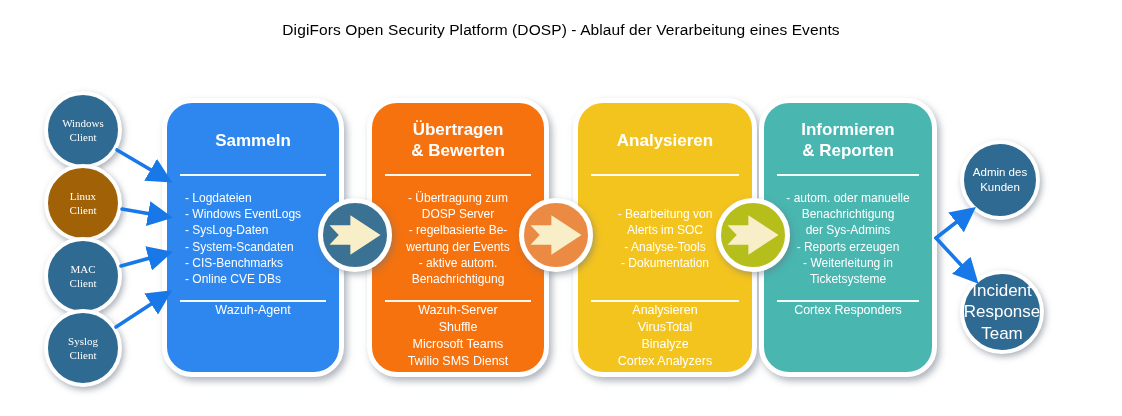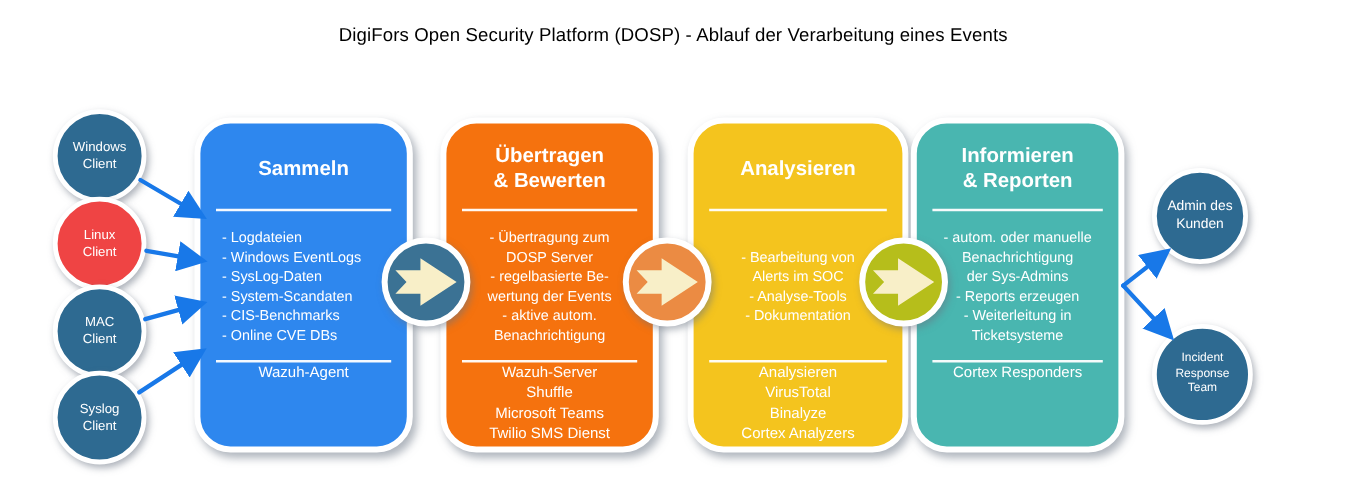--- a/index.html
+++ b/index.html
@@ -11,23 +11,23 @@
     position:absolute; top:21px; left:0; width:100%; text-align:center;
     font-size:15.5px; color:#000; letter-spacing:.1px;
   }
   
   .bubble {
     position:absolute; border-radius:50%; border:4px solid #fff;
     box-shadow:2px 3px 6px rgba(105,115,130,.55);
     color:#fff; display:flex; align-items:center; justify-content:center;
     text-align:center; white-space:pre-line; z-index:2;
   }
-  .source { width:70px; height:70px; font-size:11px; line-height:1.3; }
+  .source { width:70px; height:70px; font-size:11px; line-height:1.3;font-family:Liberation Serif, serif; }
   .target-a { width:72px; height:72px; font-size:11.5px; line-height:1.3; }
-  .target-b { width:76px; height:76px; font-size:10px; line-height:1.25; }
+  .target-b { width:76px; height:76px; font-size:17px; line-height:1.25; }
   
   .stage {
     position:absolute; top:98px; height:269px; border-radius:30px;
     border:5px solid #fff; box-shadow:3px 4px 7px rgba(110,120,135,.55);
     color:#fff; z-index:1;
   }
   .stage-title {
     position:absolute; top:12px; left:0; right:0; height:52px;
     display:flex; align-items:center; justify-content:center;
     font-weight:bold; font-size:17px; line-height:1.22; text-align:center;
@@ -60,21 +60,21 @@
 <body>
 
 <div class="canvas">
 
   <div class="page-title">DigiFors Open Security Platform (DOSP) - Ablauf der Verarbeitung eines Events</div>
 
   <div class="bubble source" style="left: 44px; top: 91px; background: rgb(46, 106, 145);">
     <span>Windows
 Client</span>
   </div>
-  <div class="bubble source" style="left: 44px; top: 164px; background: #ef4444;">
+  <div class="bubble source" style="left: 44px; top: 164px; background: #a16207;">
     <span>Linux
 Client</span>
   </div>
   <div class="bubble source" style="left: 44px; top: 237px; background: rgb(46, 106, 145);">
     <span>MAC
 Client</span>
   </div>
   <div class="bubble source" style="left: 44px; top: 309px; background: rgb(46, 106, 145);">
     <span>Syslog
 Client</span>

